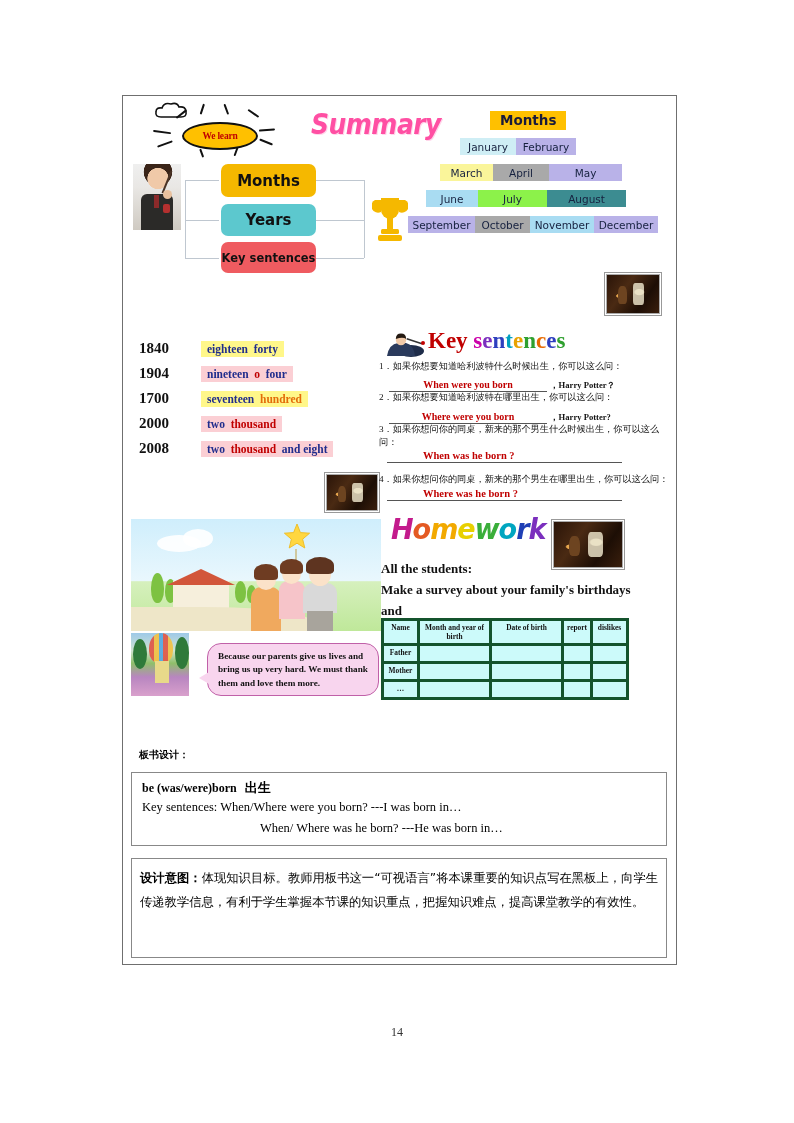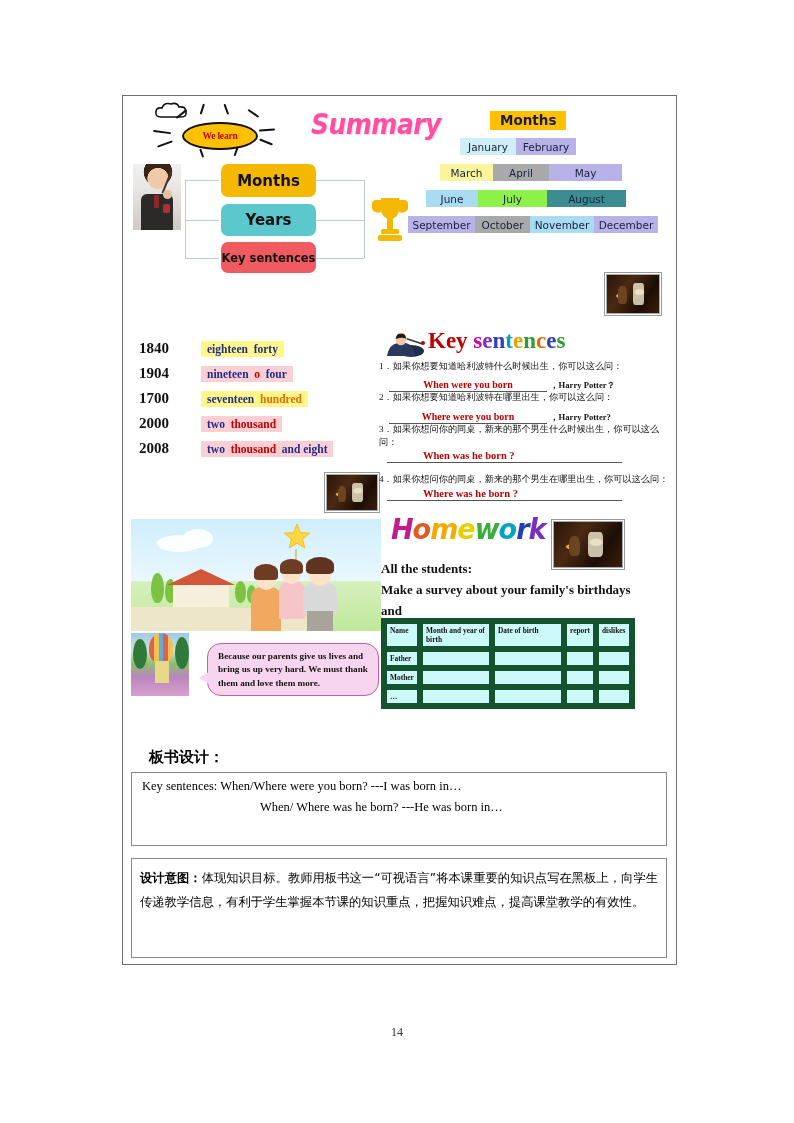--- a/index.html
+++ b/index.html
@@ -426,42 +426,42 @@
     left: 0px;
     top: 104px;
     border-collapse: collapse;
     background: #CCFAFA;
     font-family: "Liberation Serif", serif;
     font-weight: bold;
     font-size: 7.4px;
     color: #111;
   }
   .hw-table td, .hw-table th {
-    border: 6px solid #14532d;
+    border: 3px solid #14532d;
     padding: 2px 3px;
-    text-align: left;
+    text-align: center;
     vertical-align: top;
     height: 18px;
     box-sizing: border-box;
   }
   .hw-table th { font-weight: bold; }
   .col-name { width: 36px; }
   .col-my   { width: 72px; }
   .col-dob  { width: 72px; }
   .col-lk   { width: 27px; }
   .col-dlk  { width: 36px; }
 
   
   .cn-label {
     position: absolute;
-    left: 26px;
+    left: 16px;
     top: 652px;
     font-family: "DejaVu Sans", sans-serif;
     font-weight: bold;
-    font-size: 15px;
+    font-size: 10px;
     color: #000;
   }
 
   .board-box {
     position: absolute;
     left: 8px;
     top: 676px;
     width: 536px;
     height: 74px;
     border: 1px solid #888;
@@ -755,20 +755,23 @@
               </tr>
             </tbody>
         </table>
       </div>
 
     </div>
 
     <div class="cn-label">板书设计：</div>
 
     <div class="board-box">
+      <div class="board-l1">
+        <span>be (was/were)born</span><span class="cn">出生</span>
+      </div>
       <div class="board-l2">Key sentences:   When/Where  were you born? ---I was born  in…</div>
       <div class="board-l3">When/  Where was he born? ---He was born  in…</div>
     </div>
 
     <div class="intent-box">
       <div class="intent-text">
         <b>设计意图：</b><span>体现知识目标。教师用板书这一“可视语言”将本课重要的知识点写在黑板上，向学生传递教学信息，有利于学生掌握本节课的知识重点，把握知识难点，提高课堂教学的有效性。</span>
       </div>
     </div>
 

